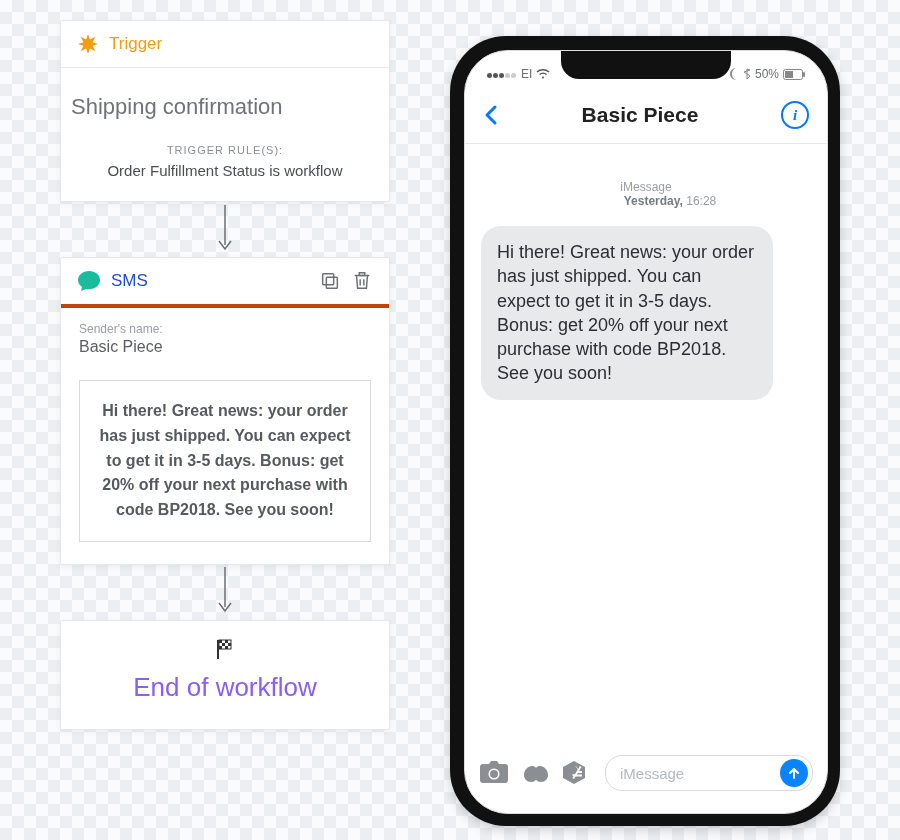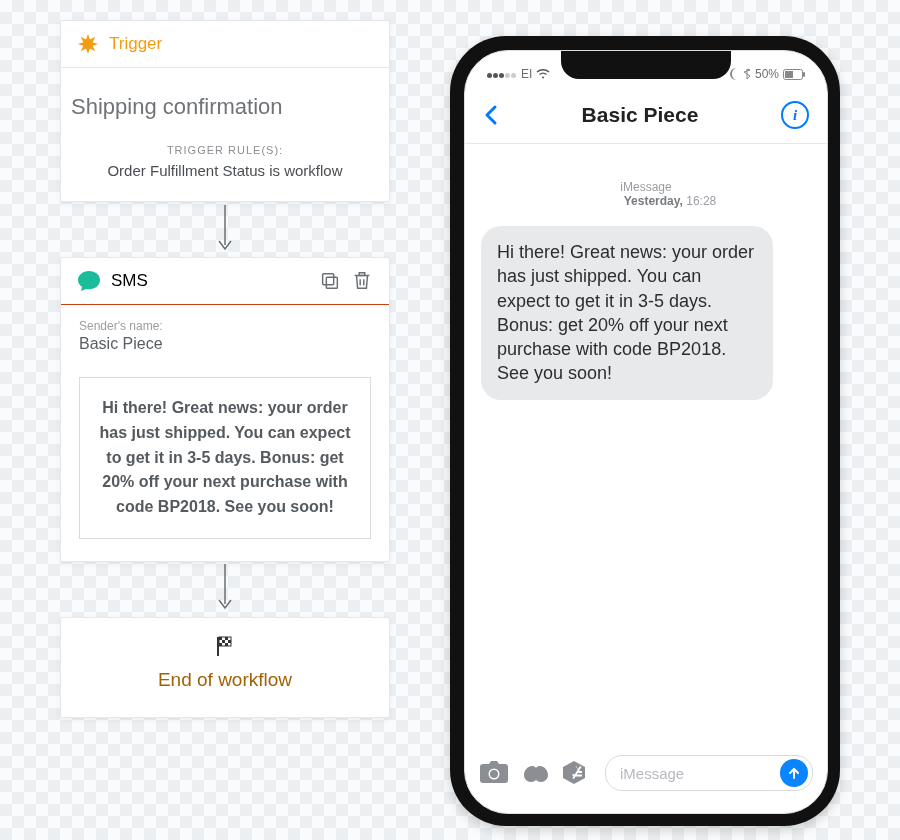--- a/index.html
+++ b/index.html
@@ -17,30 +17,30 @@
 }
 .canvas{position:absolute;left:60px;top:20px;width:330px;}
 .card{background:#fff;border:1px solid #e5e7ea;box-shadow:0 2px 6px rgba(0,0,0,.06);border-radius:2px;}
 .card-header{display:flex;align-items:center;gap:10px;padding:12px 16px;border-bottom:1px solid #e5e7ea;font-size:17px;color:#6b6f73;}
 .starburst{width:22px;height:22px;}
 .trigger-title{text-align:left;font-size:22px;color:#6f7378;padding:26px 10px 18px;}
 .rules-label{text-align:center;font-size:11px;letter-spacing:1px;color:#8b8f93;text-transform:uppercase;padding-top:6px;}
 .rules-text{text-align:center;font-size:15px;color:#4a4e52;padding:6px 10px 22px;}
 .connector{display:flex;justify-content:center;align-items:center;height:55px;}
 .connector svg{overflow:visible;}
-.sms-header{display:flex;align-items:center;gap:10px;padding:12px 16px;border-bottom:1px solid #c2410c;font-size:17px;color:#000000;}
+.sms-header{display:flex;align-items:center;gap:10px;padding:12px 16px;border-bottom:4px solid #c2410c;font-size:17px;color:#1d4ed8;}
 .sms-header .spacer{flex:1;}
 .icon-btn{width:22px;height:22px;color:#6b6f73;cursor:pointer;}
 .sender-section{padding:14px 18px 10px;}
 .sender-label{font-size:12px;color:#9a9ea2;}
 .sender-name{font-size:16px;color:#5a5e62;padding-top:2px;}
 .msg-box{margin:14px 18px 22px;border:1px solid #d8dbde;padding:18px 16px;text-align:center;font-size:16px;font-weight:600;color:#555a5e;line-height:1.55;}
 .end-card{text-align:center;padding:18px 10px 26px;}
 .end-card .flag{font-size:20px;color:#333;}
-.end-card .label{font-size:19px;color:#a16207;padding-top:8px;}
+.end-card .label{font-size:26px;color:#8b5cf6;padding-top:8px;}
 
 
 .phone{position:absolute;right:60px;top:36px;width:390px;height:790px;border-radius:56px;background:#111;padding:14px;box-sizing:border-box;box-shadow:0 4px 12px rgba(0,0,0,.18);}
 .phone-inner{width:100%;height:100%;border-radius:44px;background:#fff;position:relative;overflow:hidden;border:1px solid #ddd;}
 .notch{position:absolute;top:0;left:50%;transform:translateX(-50%);width:170px;height:28px;background:#111;border-bottom-left-radius:18px;border-bottom-right-radius:18px;z-index:10;}
 .status-bar{display:flex;align-items:center;justify-content:space-between;padding:8px 22px 0;font-size:12px;color:#6b6f73;height:30px;}
 .status-left{display:flex;align-items:center;gap:4px;}
 .status-right{display:flex;align-items:center;gap:4px;}
 .dots span{display:inline-block;width:5px;height:5px;border-radius:50%;background:#555;margin-right:1px;}
 .dots span.off{background:#ccc;}

